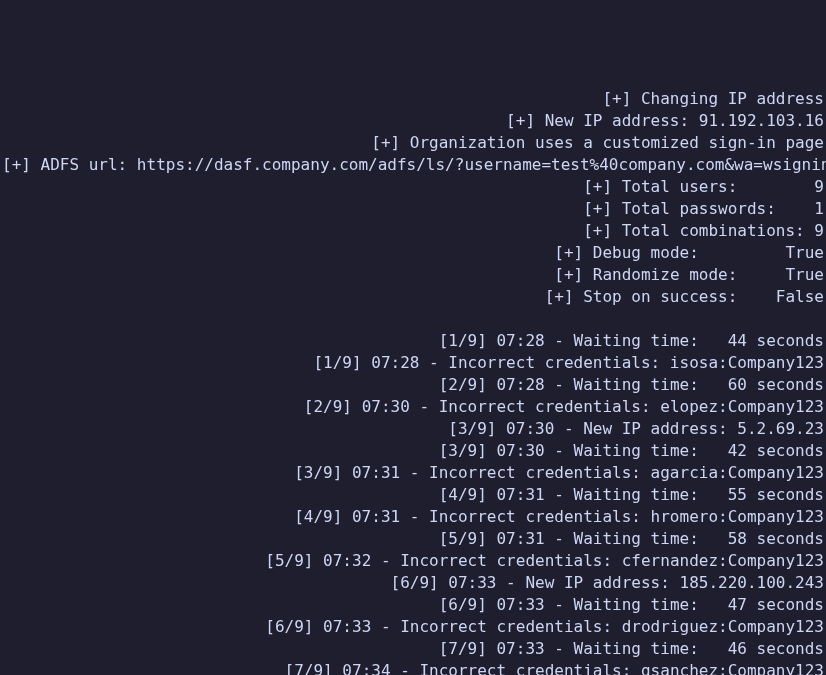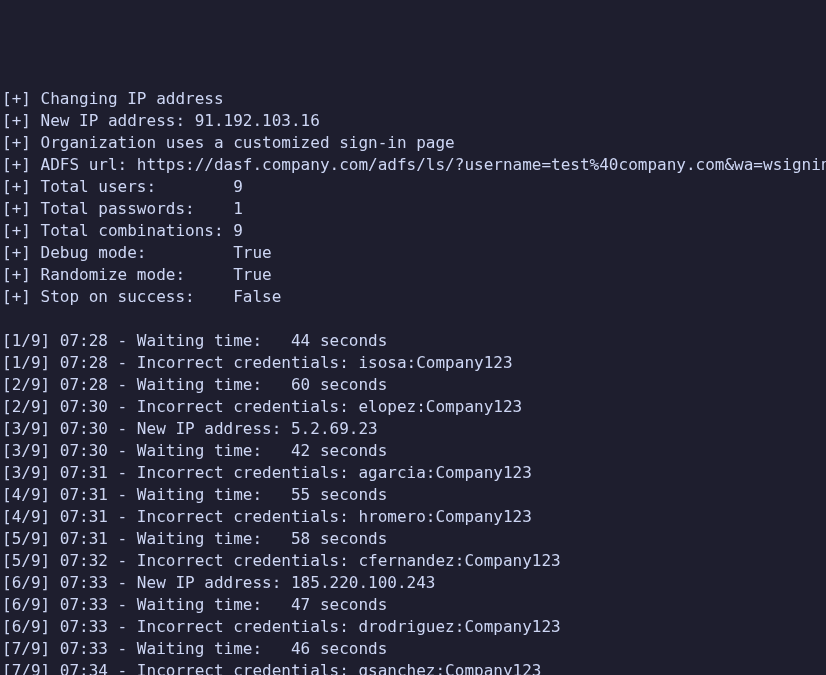--- a/index.html
+++ b/index.html
@@ -13,20 +13,21 @@
       white-space: pre;
       overflow: hidden;
       width: 826px;
       height: 675px;
     }
     .terminal {
       padding: 0 2px;
     }
     .line {
       display: block;
+      text-align: right;
     }
   </style>
 </head>
 <body>
 
 
 
 <div class="terminal"><span class="line">[+] Changing IP address</span><span class="line">[+] New IP address: 91.192.103.16</span><span class="line">[+] Organization uses a customized sign-in page</span><span class="line">[+] ADFS url: https://dasf.company.com/adfs/ls/?username=test%40company.com&amp;wa=wsignin1.0&amp;wtrealm=urn%3Afederation%3AMicrosoftOnline&amp;wctx=</span><span class="line">[+] Total users:        9</span><span class="line">[+] Total passwords:    1</span><span class="line">[+] Total combinations: 9</span><span class="line">[+] Debug mode:         True</span><span class="line">[+] Randomize mode:     True</span><span class="line">[+] Stop on success:    False</span><span class="line"> </span><span class="line">[1/9] 07:28 - Waiting time:   44 seconds</span><span class="line">[1/9] 07:28 - Incorrect credentials: isosa:Company123</span><span class="line">[2/9] 07:28 - Waiting time:   60 seconds</span><span class="line">[2/9] 07:30 - Incorrect credentials: elopez:Company123</span><span class="line">[3/9] 07:30 - New IP address: 5.2.69.23</span><span class="line">[3/9] 07:30 - Waiting time:   42 seconds</span><span class="line">[3/9] 07:31 - Incorrect credentials: agarcia:Company123</span><span class="line">[4/9] 07:31 - Waiting time:   55 seconds</span><span class="line">[4/9] 07:31 - Incorrect credentials: hromero:Company123</span><span class="line">[5/9] 07:31 - Waiting time:   58 seconds</span><span class="line">[5/9] 07:32 - Incorrect credentials: cfernandez:Company123</span><span class="line">[6/9] 07:33 - New IP address: 185.220.100.243</span><span class="line">[6/9] 07:33 - Waiting time:   47 seconds</span><span class="line">[6/9] 07:33 - Incorrect credentials: drodriguez:Company123</span><span class="line">[7/9] 07:33 - Waiting time:   46 seconds</span><span class="line">[7/9] 07:34 - Incorrect credentials: gsanchez:Company123</span></div>
 
 

